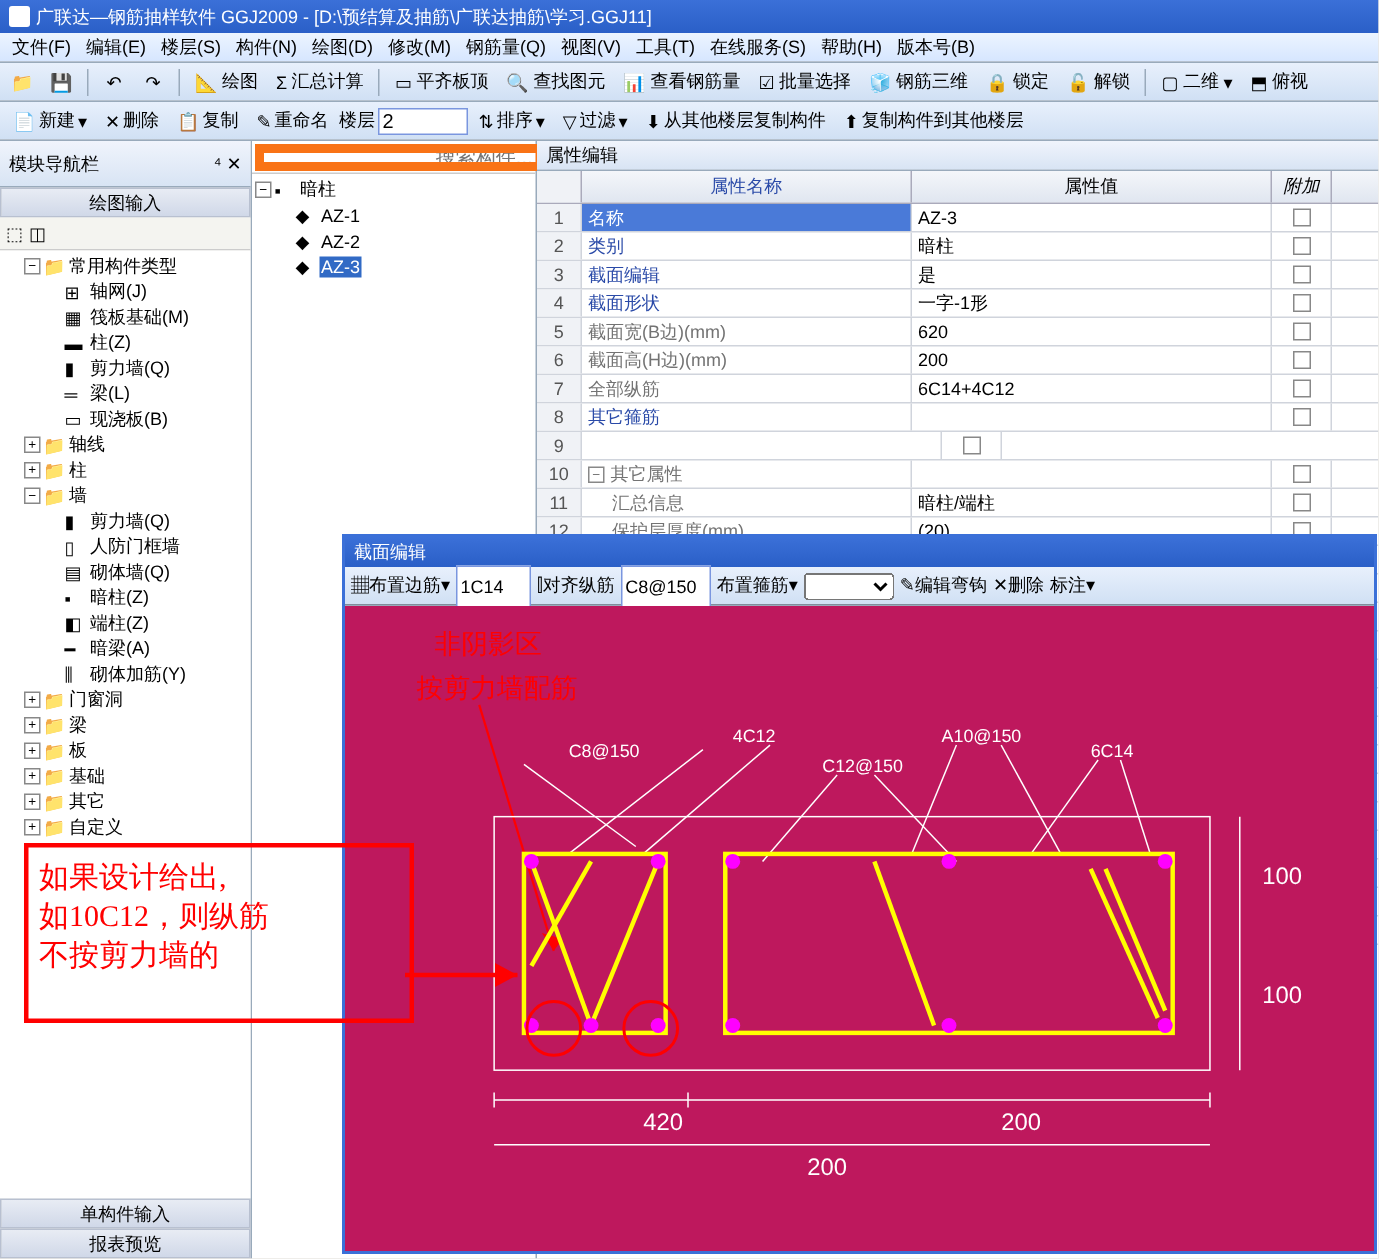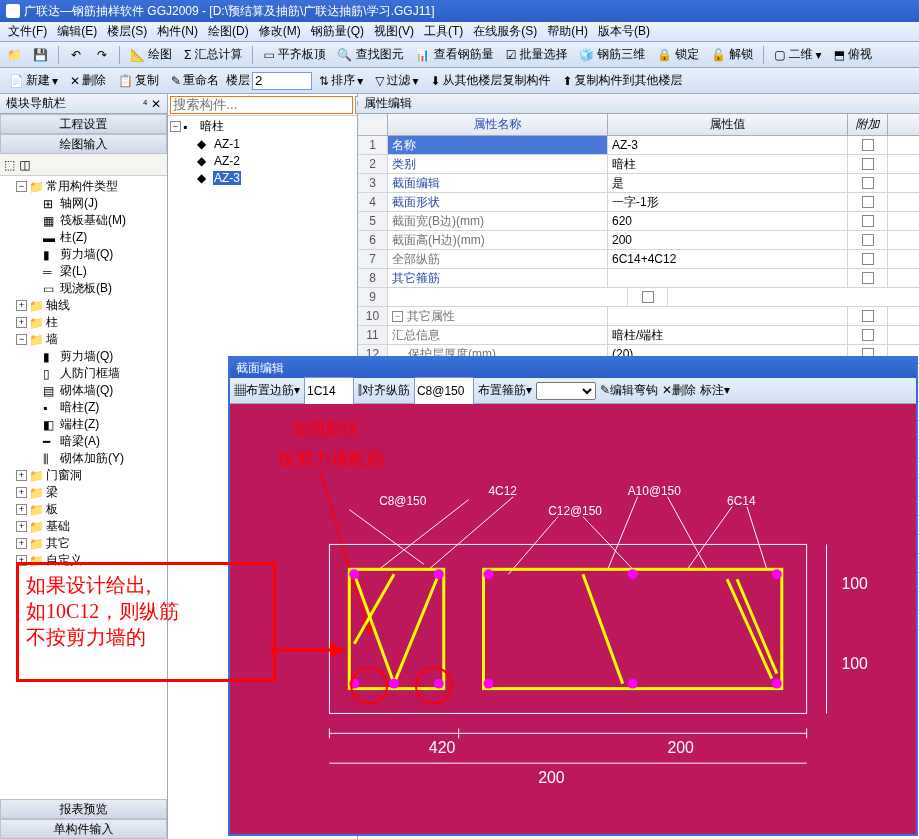--- a/index.html
+++ b/index.html
@@ -15,34 +15,34 @@
 .toolbar .sep { width: 1px; height: 18px; background: #9ab; margin: 0 2px; }
 .toolbar .tb-text { padding: 2px 4px; display: inline-flex; align-items: center; gap: 3px; }
 
 .toolbar2 { height: 26px; background: linear-gradient(#e8f0fc, #d0e0f4); border-bottom: 1px solid #9ab; display: flex; align-items: center; padding: 0 4px; gap: 2px; font-size: 12px; }
 .toolbar2 .tb2 { display: inline-flex; align-items: center; gap: 2px; padding: 1px 4px; border: 1px solid transparent; }
 .toolbar2 input.fld { width: 60px; height: 18px; border: 1px solid #7a96df; padding: 0 2px; }
 
 .main { display: flex; height: calc(839px - 22px - 20px - 26px - 26px); }
 
 .left-panel { width: 168px; background: #f4f4f0; border-right: 1px solid #9ab; display: flex; flex-direction: column; }
-.pane-title { height: 20px; background: linear-gradient(#f0f4fc, #d8e4f4); border-bottom: 1px solid #9ab; display: flex; align-items: center; padding: 4px 6px; font-size: 12px; }
+.pane-title { height: 20px; background: linear-gradient(#f0f4fc, #d8e4f4); border-bottom: 1px solid #9ab; display: flex; align-items: center; padding: 15px 6px; font-size: 12px; }
 .pane-title .close { margin-left: auto; }
 .accordion-hdr { height: 20px; background: linear-gradient(#e8ecf4, #d0d8e8); border: 1px solid #b8c0d0; display: flex; align-items: center; justify-content: center; font-size: 12px; cursor: default; }
 .tree { flex: 1; background: #fff; overflow: auto; padding: 2px; font-size: 12px; }
 .tree-row { display: flex; align-items: center; height: 17px; white-space: nowrap; }
 .tree-row .exp { width: 11px; height: 11px; border: 1px solid #888; display: inline-flex; align-items: center; justify-content: center; font-size: 9px; line-height: 9px; margin-right: 2px; background: #fff; }
 .tree-row .ticon { width: 14px; height: 14px; margin-right: 2px; display: inline-block; }
 .tree-row.sel { background: #fff; }
 .tree-row .lbl { padding: 0 1px; }
 .ind1 { padding-left: 14px; } .ind2 { padding-left: 28px; }
 
 .mid-panel { width: 190px; background: #fff; border-right: 1px solid #9ab; display: flex; flex-direction: column; }
 .search-row { height: 22px; display: flex; align-items: center; padding: 2px; border-bottom: 1px solid #ccc; }
-.search-row input { flex: 1; height: 18px; border: 1px solid #f97316; padding: 0 2px; }
+.search-row input { flex: 1; height: 18px; border: 6px solid #f97316; padding: 0 2px; text-align: right; }
 .search-row .sbtn { width: 20px; height: 18px; border: 1px solid #999; background: linear-gradient(#fff,#ddd); display: inline-flex; align-items: center; justify-content: center; margin-left: 2px; }
 .subtree { flex: 1; overflow: auto; padding: 2px; }
 .subtree .tree-row.selhl .lbl { background: #316ac5; color: #fff; }
 
 .right-panel { flex: 1; display: flex; flex-direction: column; background: #fff; position: relative; }
 .prop-title { height: 20px; background: linear-gradient(#f0f4fc, #d8e4f4); border-bottom: 1px solid #9ab; padding: 0 6px; display: flex; align-items: center; }
 .prop-grid { overflow: auto; }
 .prop-hdr { display: flex; background: linear-gradient(#f4f6fa,#e0e6f0); height: 22px; border-bottom: 1px solid #aab; }
 .prop-hdr > div { border-right: 1px solid #aab; display: flex; align-items: center; justify-content: center; font-size: 12px; }
 .prop-row { display: flex; height: 19px; border-bottom: 1px solid #d0d4dc; }
@@ -126,21 +126,20 @@
   <span class="tb2">⬆<span>复制构件到其他楼层</span></span>
 </div>
 
 <div class="main">
 
   <div class="left-panel">
     <div class="pane-title">
       <span>模块导航栏</span>
       <span class="close">⁴ ✕</span>
     </div>
-    <div class="accordion-hdr">工程设置</div>
     <div class="accordion-hdr">绘图输入</div>
     <div style="height:22px;background:#f4f4f0;border-bottom:1px solid #ccc;display:flex;align-items:center;padding:0 4px;gap:4px">
       <span class="ic">⬚</span>
       <span class="ic">◫</span>
     </div>
     <div class="tree" id="left-tree">
         <div class="tree-row ind1">
           <span class="exp">−</span>
           <span class="ticon">📁</span>
           <span class="lbl">常用构件类型</span>
@@ -249,22 +248,22 @@
           <span class="exp">+</span>
           <span class="ticon">📁</span>
           <span class="lbl">其它</span>
         </div>
         <div class="tree-row ind1">
           <span class="exp">+</span>
           <span class="ticon">📁</span>
           <span class="lbl">自定义</span>
         </div>
       </div>
+    <div class="accordion-hdr">单构件输入</div>
     <div class="accordion-hdr">报表预览</div>
-    <div class="accordion-hdr">单构件输入</div>
   </div>
 
   <div class="mid-panel">
     <div class="search-row">
       <input placeholder="搜索构件..." style="">
       <span class="sbtn">🔍</span>
     </div>
     <div class="subtree" id="sub-tree">
         <div class="tree-row">
           <span class="exp">−</span>
@@ -373,21 +372,21 @@
           <div class="prop-row">
             <div class="col-idx">10</div>
             <div class="col-name gray"><span class="expcol">−</span>其它属性</div>
             <div class="col-val"></div>
             <div class="col-chk">
               <span class="cb"></span>
             </div>
           </div>
           <div class="prop-row">
             <div class="col-idx">11</div>
-            <div class="col-name gray" style="padding-left:4px">汇总信息</div>
+            <div class="col-name gray" style="padding-left:20px">汇总信息</div>
             <div class="col-val">暗柱/端柱</div>
             <div class="col-chk">
               <span class="cb"></span>
             </div>
           </div>
           <div class="prop-row">
             <div class="col-idx">12</div>
             <div class="col-name gray" style="padding-left:20px">保护层厚度(mm)</div>
             <div class="col-val">(20)</div>
             <div class="col-chk">

